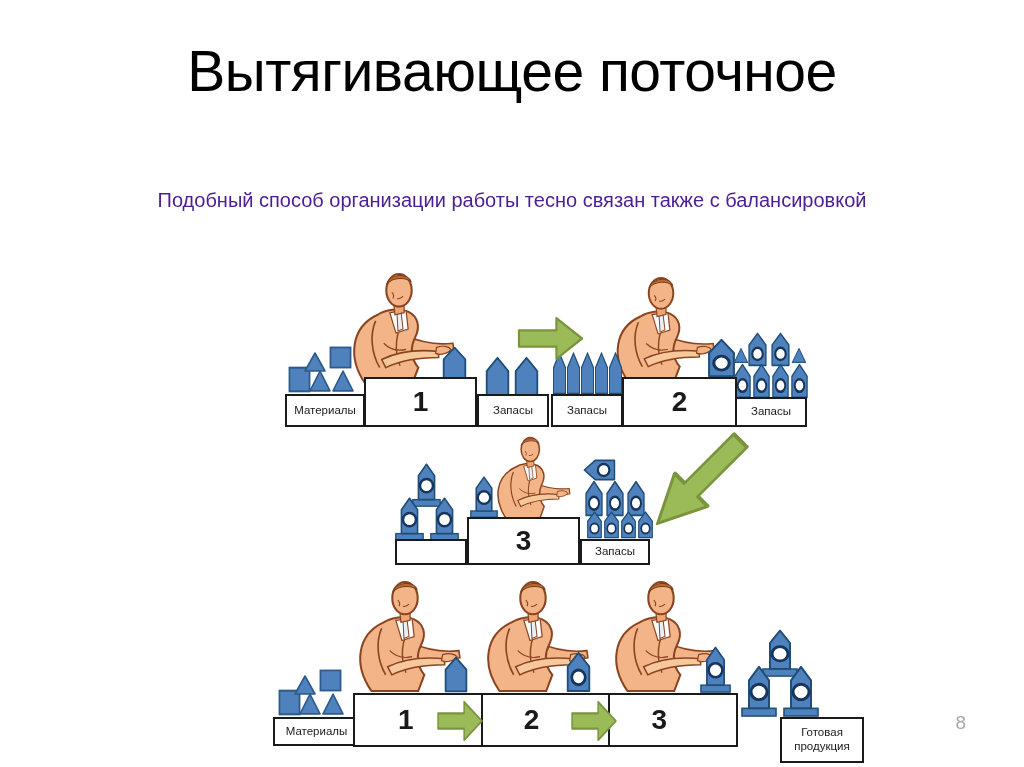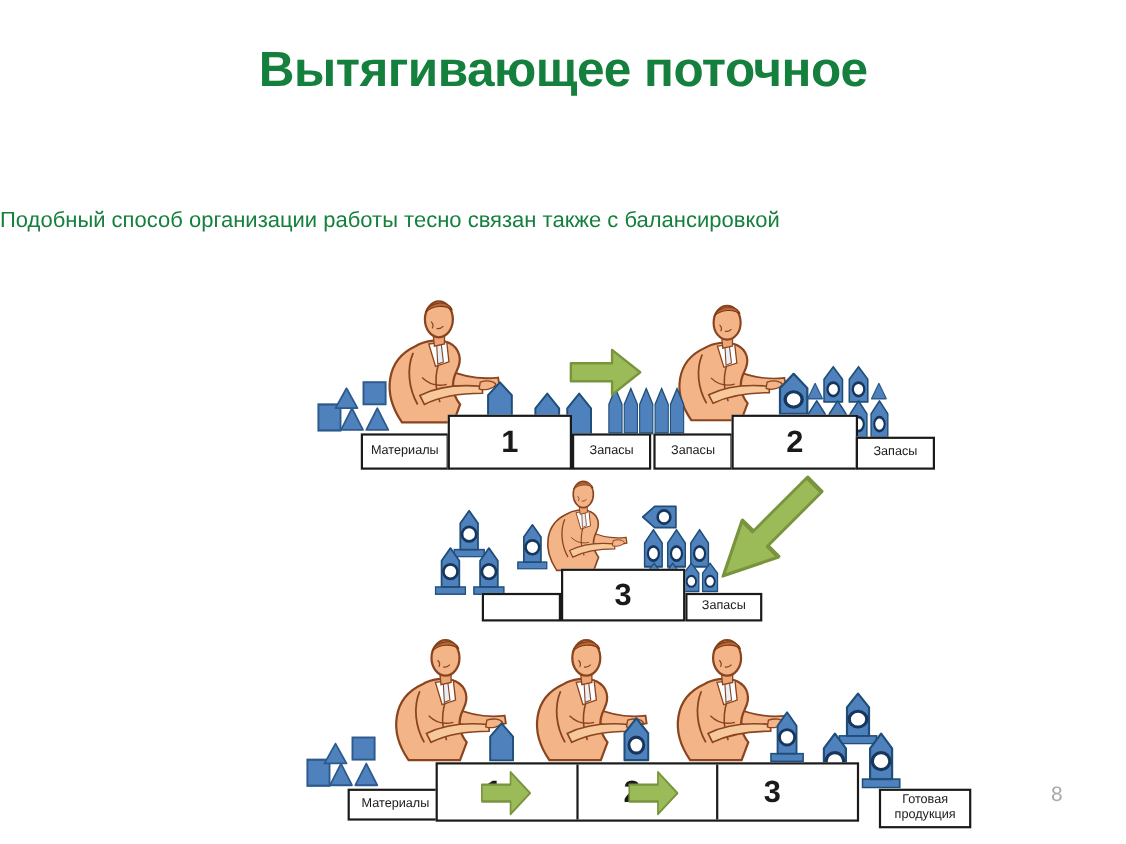--- a/index.html
+++ b/index.html
@@ -1,27 +1,27 @@
 <!DOCTYPE html>
 <html><head>
 <meta charset="utf-8">
 <style>
   html,body{margin:0;padding:0;background:#fff;}
   .slide{position:relative;width:1024px;height:767px;background:#ffffff;overflow:hidden;
          font-family:"Liberation Sans", sans-serif;color:#1a1a1a;}
   .title{position:absolute;top:30px;left:0;width:100%;text-align:center;
-         font-size:45px;line-height:1.45;font-weight:700;color:#15803d;letter-spacing:-0.5px;}
-  .subtitle{position:absolute;top:186px;left:0;width:100%;text-align:left;
-         font-size:20px;line-height:1.4;color:#15803d;}
+         font-size:57px;line-height:1.45;font-weight:400;color:#000000;letter-spacing:-0.5px;}
+  .subtitle{position:absolute;top:186px;left:0;width:100%;text-align:center;
+         font-size:20px;line-height:1.4;color:#4c1d95;}
   .pagenum{position:absolute;top:712px;right:58px;font-size:19px;color:#a8a8a8;}
   
   .worker{position:absolute;z-index:1;}
   .pc{position:absolute;z-index:2;}
   .box{position:absolute;background:#fff;border:2px solid #1a1a1a;box-sizing:border-box;
-       display:flex;align-items:center;justify-content:center;z-index:3;text-align:center;margin-left:43px;}
+       display:flex;align-items:center;justify-content:center;z-index:3;text-align:center;}
   .lbl{font-size:11.5px;color:#1a1a1a;line-height:1.2;}
   .num{font-size:28px;font-weight:700;color:#1a1a1a;}
   .arrow{position:absolute;z-index:4;}
   .station-row{padding:0;align-items:stretch;justify-content:flex-start;}
   .station-cell{flex:1;display:flex;align-items:center;justify-content:center;}
   .station-cell + .station-cell{border-left:2px solid #1a1a1a;}
   .bigarrow-wrap{position:absolute;left:643px;top:427px;width:112px;height:110px;z-index:4;}
   .bigarrow-wrap svg{position:absolute;left:-8px;top:28px;width:128px;height:54px;
        transform:rotate(135deg);transform-origin:center;}
   .tilted{transform:rotate(-90deg);transform-origin:center;}
@@ -289,21 +289,21 @@
       <div class="station-cell">
         <span class="num" style="transform:translateX(-12px);">1</span>
       </div>
       <div class="station-cell">
         <span class="num" style="transform:translateX(-14px);">2</span>
       </div>
       <div class="station-cell">
         <span class="num" style="transform:translateX(-14px);">3</span>
       </div>
     </div>
-    <div class="box" style="left:756px;top:717px;width:84px;height:36px;">
+    <div class="box" style="left:780px;top:717px;width:84px;height:46px;">
       <span class="lbl">Готовая продукция</span>
     </div>
 
     <svg class="arrow" style="left:436px;top:699px;width:48px;height:44px;">
         <use href="#arrow"></use>
       </svg>
     <svg class="arrow" style="left:570px;top:699px;width:48px;height:44px;">
         <use href="#arrow"></use>
       </svg>
 

